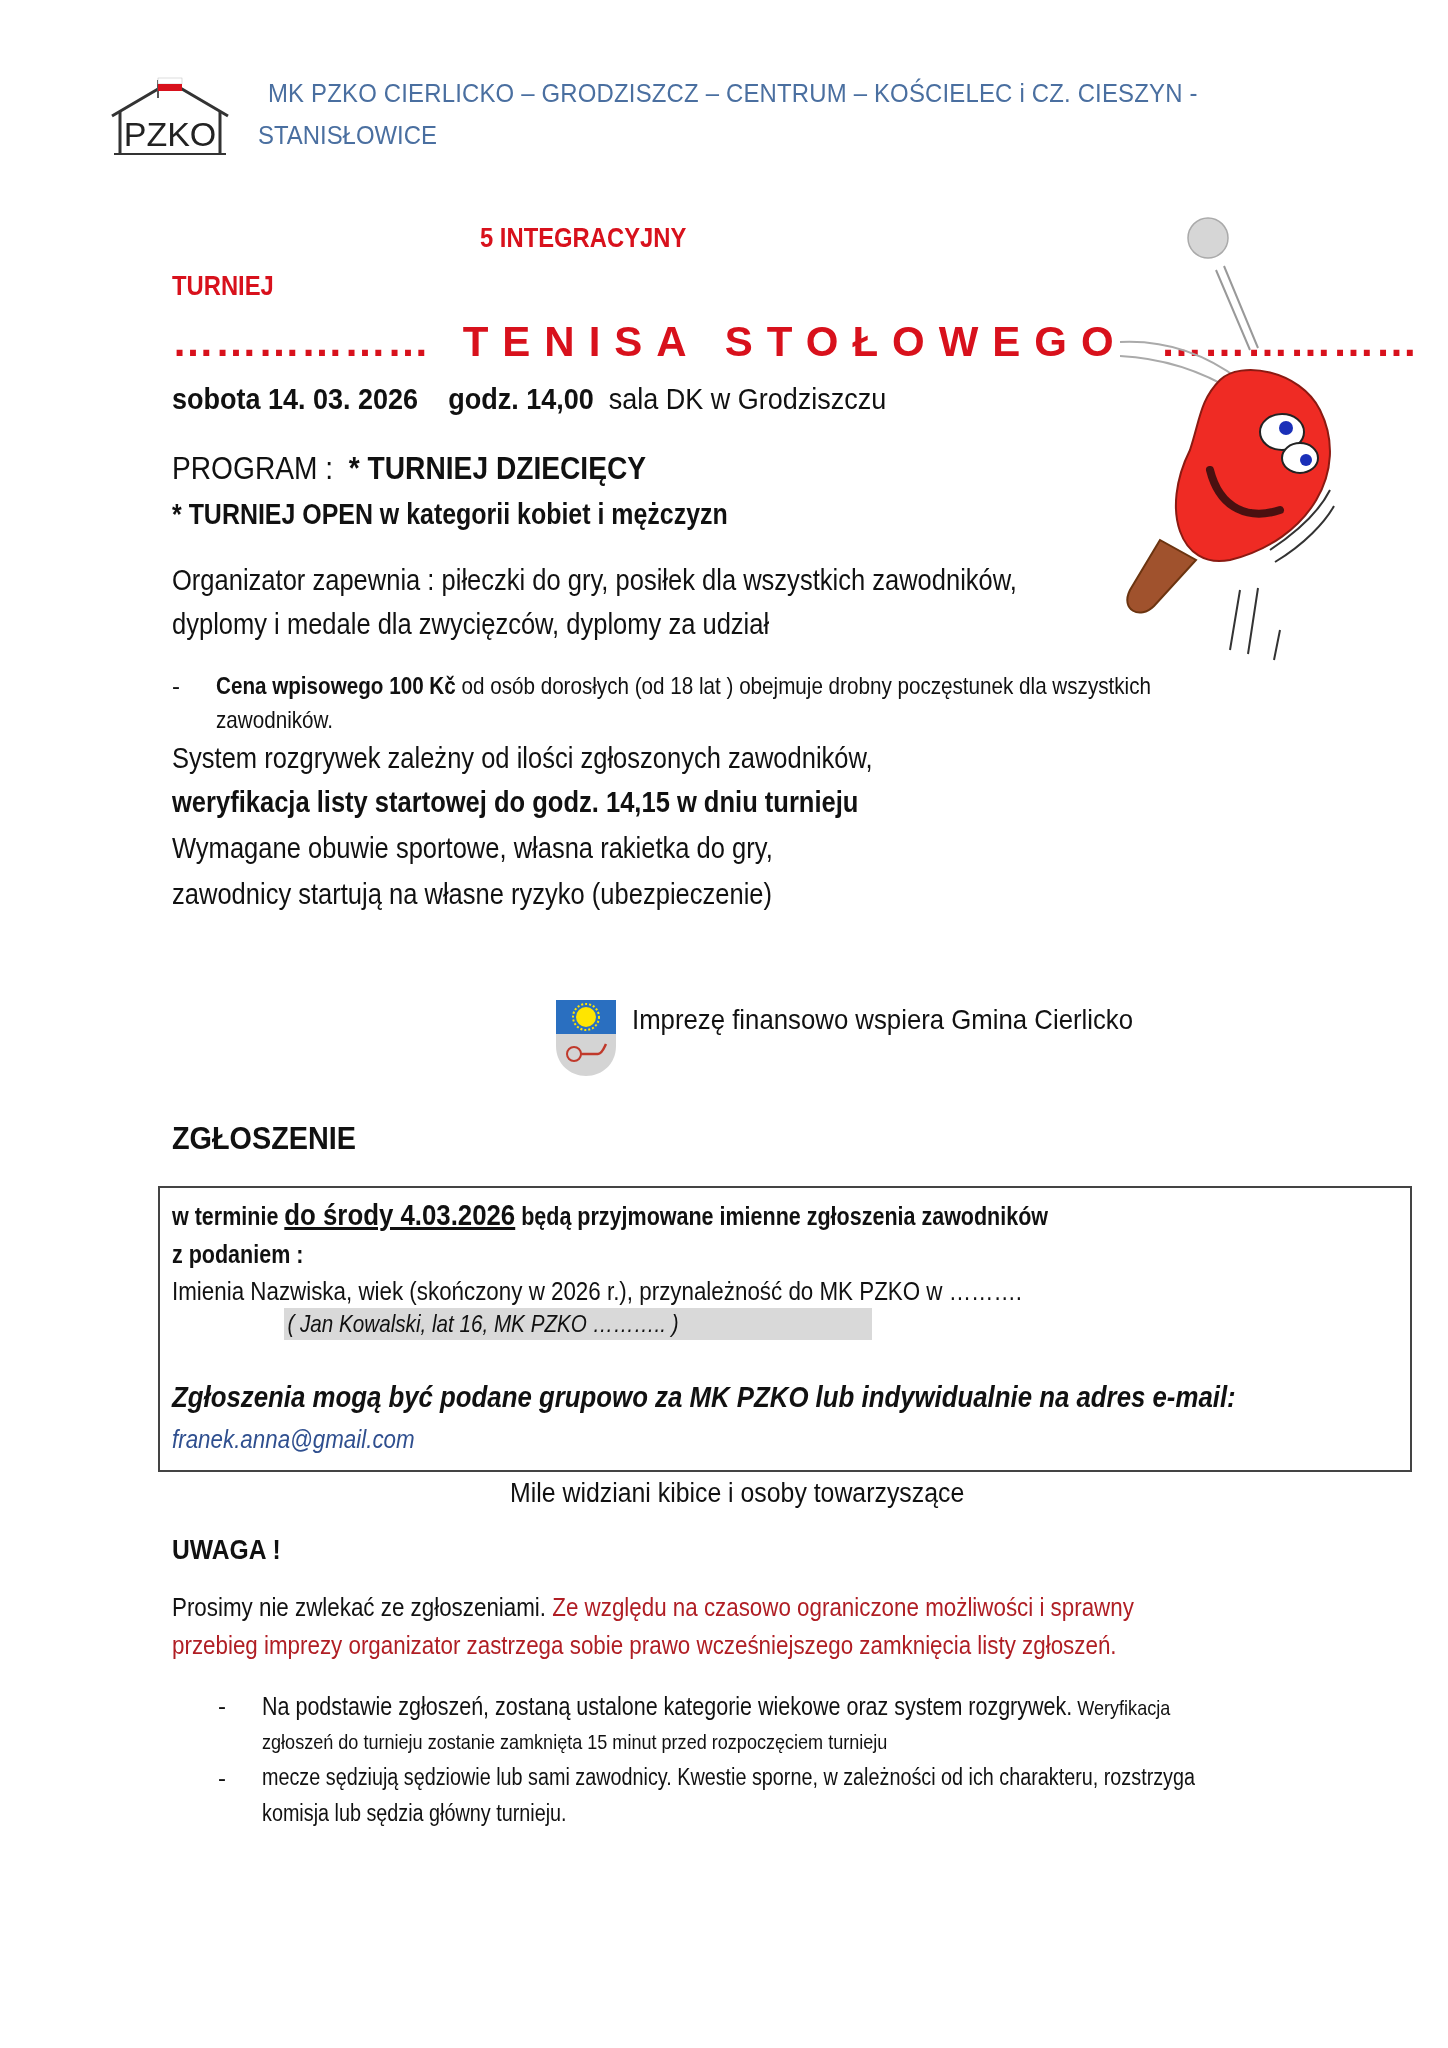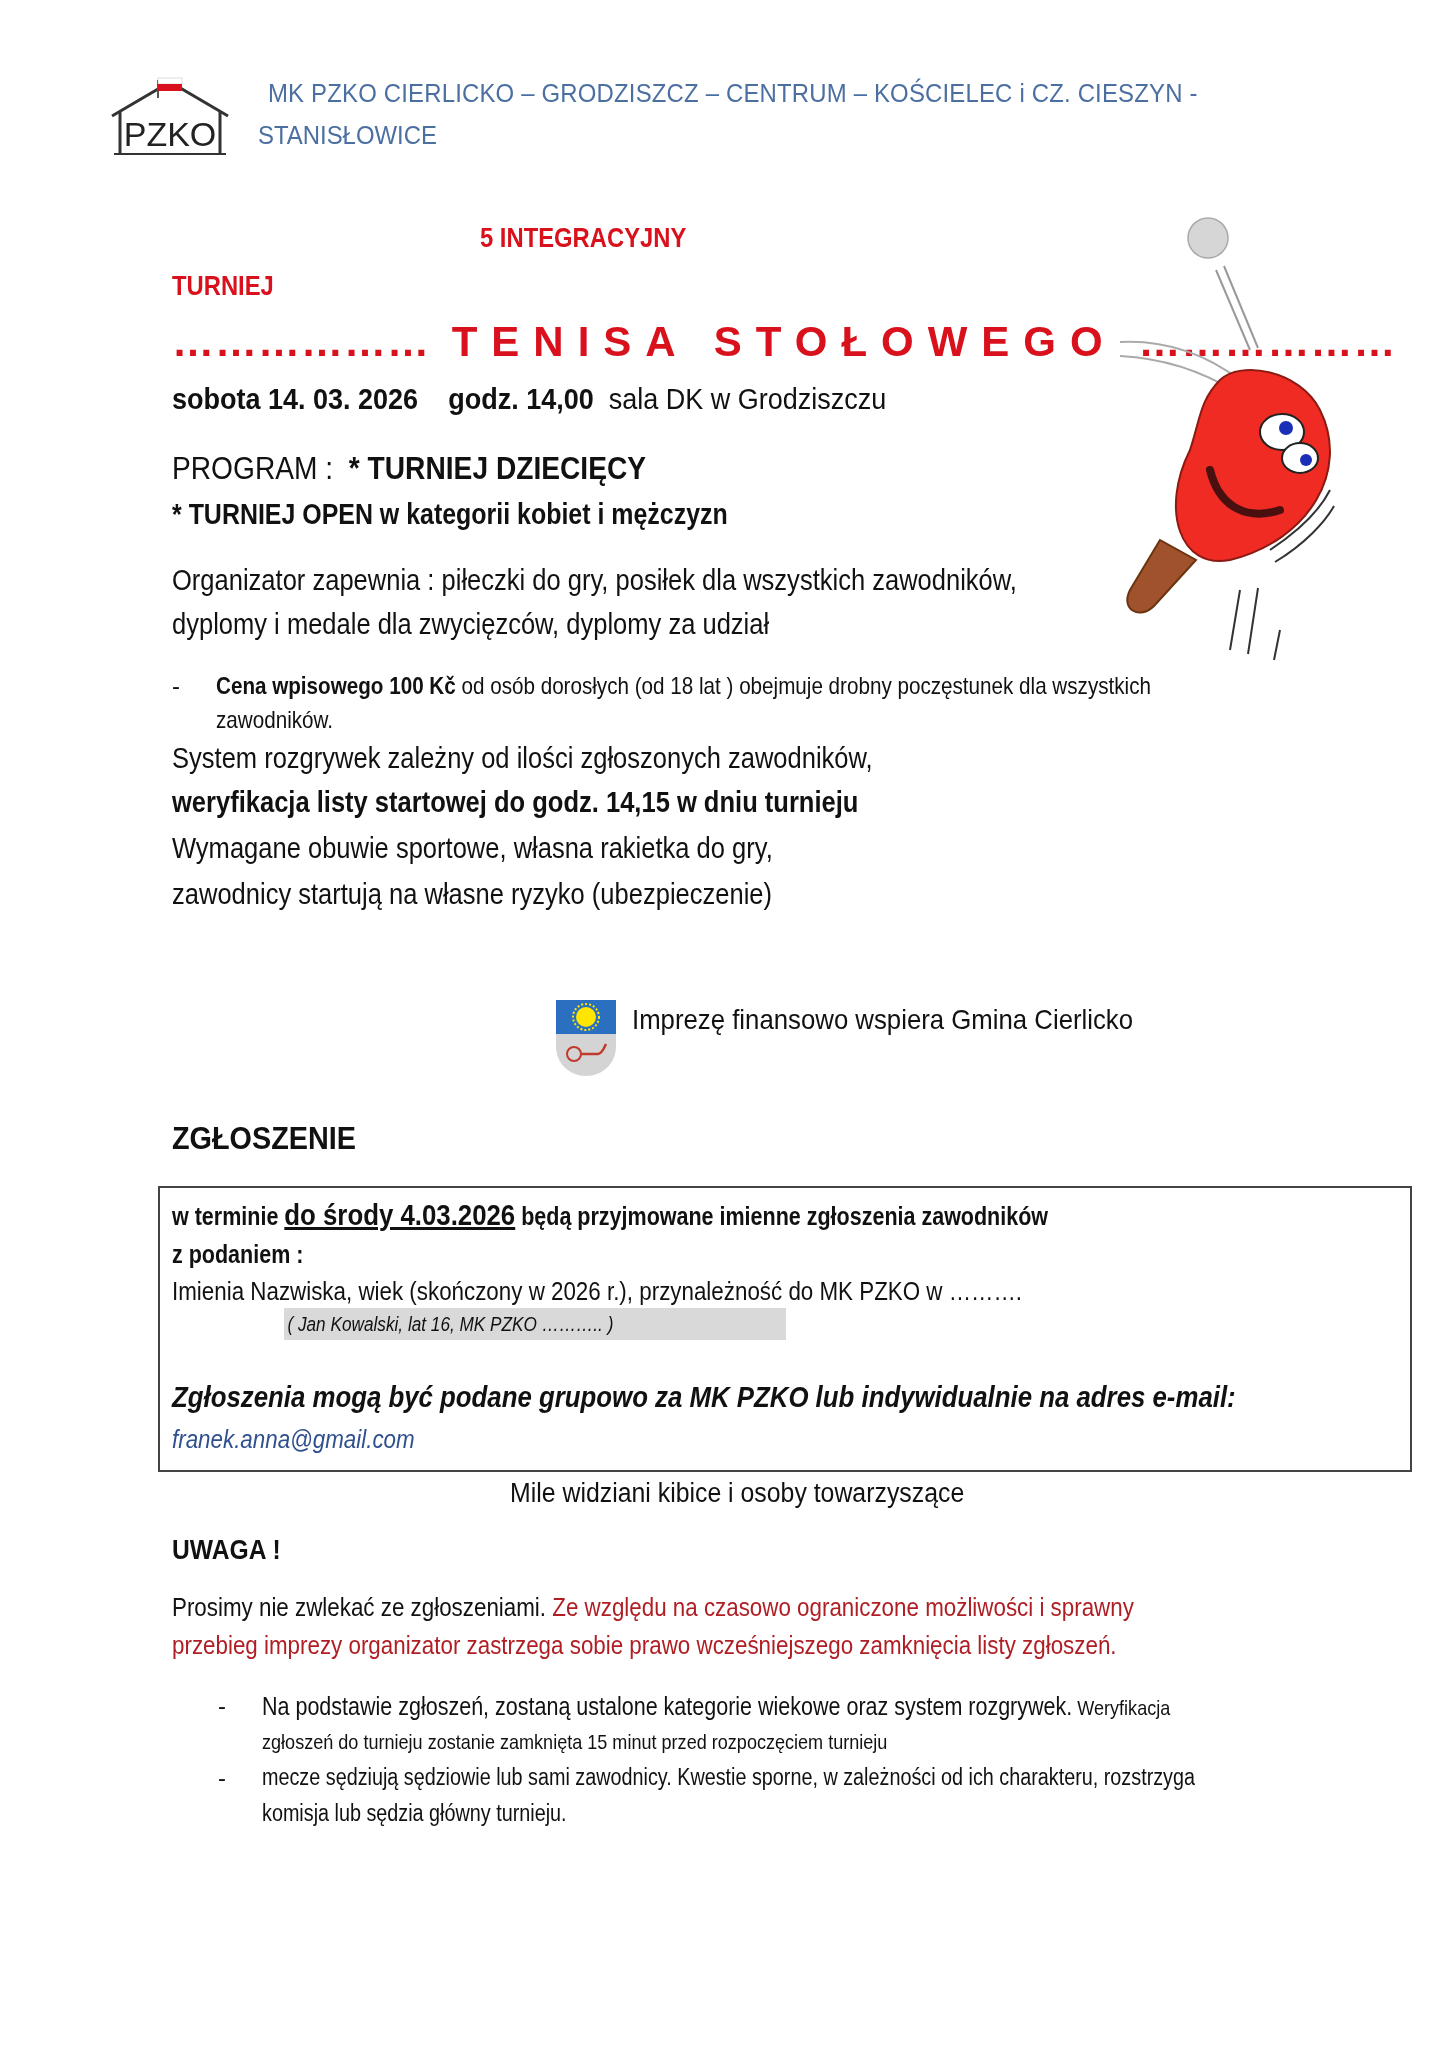--- a/index.html
+++ b/index.html
@@ -11,21 +11,21 @@
   #logo { left:108px; top:76px; width:124px; height:82px; }
   #org-line1 { left:268px; top:78px; font-size:26px; color:#4a6fa0; white-space:nowrap; letter-spacing:0.2px; transform:scaleX(0.92); transform-origin:left; }
   #org-line2 { left:258px; top:120px; font-size:26px; color:#4a6fa0; white-space:nowrap; transform:scaleX(0.92); transform-origin:left; }
 
   
   .red { color:#d8111c; }
   #title-edition { left:480px; top:222px; font-size:28px; font-weight:bold; transform:scaleX(0.85); transform-origin:left; white-space:nowrap; }
   #title-turniej { left:172px; top:270px; font-size:28px; font-weight:bold; transform:scaleX(0.85); transform-origin:left; }
   #title-main { left:172px; top:318px; font-size:42px; font-weight:bold; white-space:nowrap; }
   #title-main .dots { letter-spacing:1px; }
-  #title-main .word { letter-spacing:14px; margin:0 10px; }
+  #title-main .word { letter-spacing:14px; margin:0 21px; }
 
   #event-line { left:172px; top:382px; font-size:30px; white-space:nowrap; transform:scaleX(0.9); transform-origin:left; }
   #event-line b { font-weight:bold; }
 
   #program-line1 { left:172px; top:450px; font-size:32px; white-space:nowrap; transform:scaleX(0.88); transform-origin:left; }
   #program-line2 { left:172px; top:498px; font-size:29px; font-weight:bold; white-space:nowrap; transform:scaleX(0.86); transform-origin:left; }
 
   .body-text { font-size:29px; white-space:nowrap; transform:scaleX(0.88); transform-origin:left; }
   #org-provides-1 { left:172px; top:564px; }
   #org-provides-2 { left:172px; top:608px; }
@@ -44,21 +44,21 @@
   #crest { left:556px; top:1000px; width:60px; height:76px; }
   #sponsor-text { left:632px; top:1004px; font-size:28px; white-space:nowrap; transform:scaleX(0.92); transform-origin:left; }
 
   
   #reg-heading { left:172px; top:1120px; font-size:32px; font-weight:bold; transform:scaleX(0.9); transform-origin:left; }
   #reg-box { left:158px; top:1186px; width:1254px; height:286px; border:2px solid #444; box-sizing:border-box; }
   #reg-line1 { left:172px; top:1198px; font-size:25px; font-weight:bold; white-space:nowrap; transform:scaleX(0.86); transform-origin:left; }
   #reg-line1 .deadline { font-size:30px; text-decoration:underline; }
   #reg-line2 { left:172px; top:1240px; font-size:25px; font-weight:bold; transform:scaleX(0.86); transform-origin:left; }
   #reg-line3 { left:172px; top:1276px; font-size:26px; white-space:nowrap; transform:scaleX(0.86); transform-origin:left; }
-  #reg-example { left:284px; top:1308px; width:502px; height:32px; background:#d9d9d9; font-size:20px; font-style:italic; white-space:nowrap; line-height:32px; }
+  #reg-example { left:284px; top:1308px; width:588px; height:32px; background:#d9d9d9; font-size:24px; font-style:italic; white-space:nowrap; line-height:32px; }
   #reg-example span { display:inline-block; transform:scaleX(0.86); transform-origin:left; padding-left:4px; }
   #reg-group { left:172px; top:1380px; font-size:30px; font-weight:bold; font-style:italic; white-space:nowrap; transform:scaleX(0.86); transform-origin:left; }
   #reg-email { left:172px; top:1424px; font-size:26px; font-style:italic; color:#2f4f8f; white-space:nowrap; transform:scaleX(0.86); transform-origin:left; }
 
   #welcome { left:510px; top:1478px; font-size:27px; white-space:nowrap; transform:scaleX(0.92); transform-origin:left; }
 
   #uwaga { left:172px; top:1534px; font-size:28px; font-weight:bold; transform:scaleX(0.88); transform-origin:left; }
   #please-1 { left:172px; top:1592px; font-size:26px; white-space:nowrap; transform:scaleX(0.86); transform-origin:left; }
   #please-1 .dred, #please-2 { color:#b01e24; }
   #please-2 { left:172px; top:1630px; font-size:26px; white-space:nowrap; transform:scaleX(0.86); transform-origin:left; }

